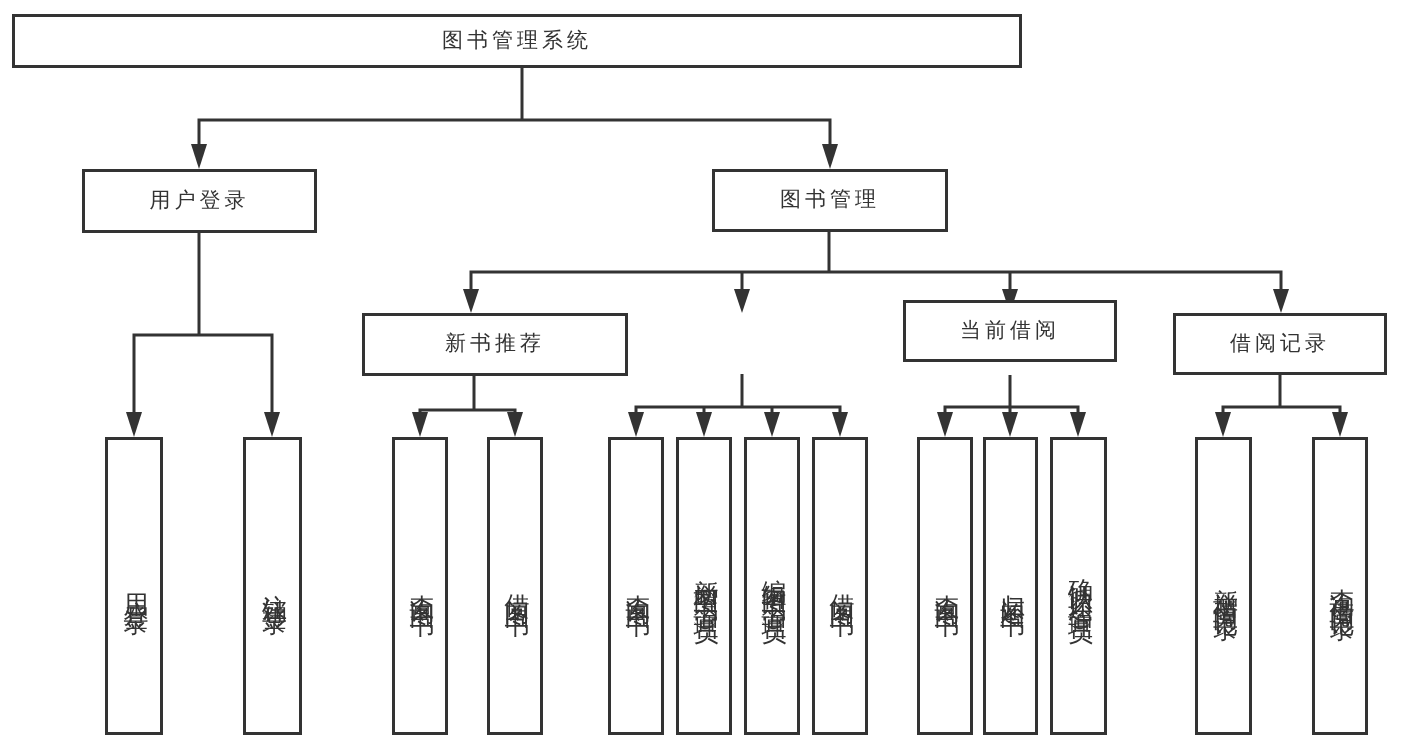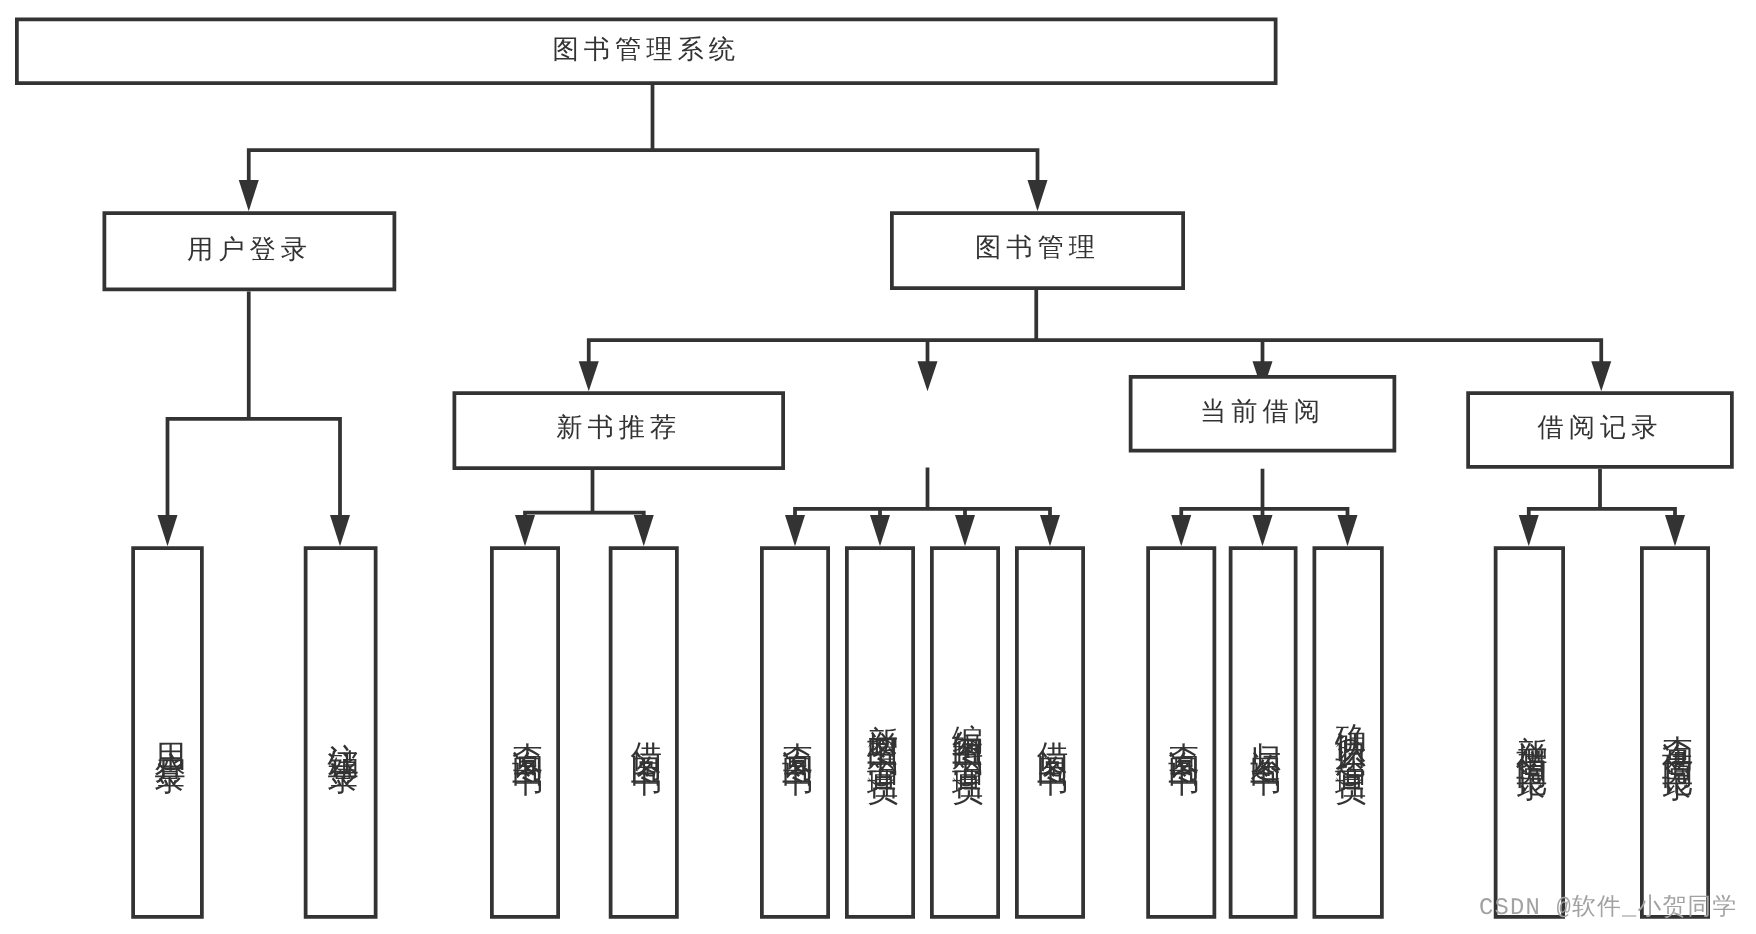--- a/index.html
+++ b/index.html
@@ -165,14 +165,13 @@
   <div class="vbox" style="left:1050px;width:57px">
     <span class="vlabel">确认归还（管理员）</span>
   </div>
   <div class="vbox" style="left:1195px;width:57px">
     <span class="vlabel">新增借阅记录</span>
   </div>
   <div class="vbox" style="left:1312px;width:56px">
     <span class="vlabel">查询借阅记录</span>
   </div>
 
-  <div class="watermark">CSDN @软件_小贺同学</div>
 </div>
 
 </body></html>

